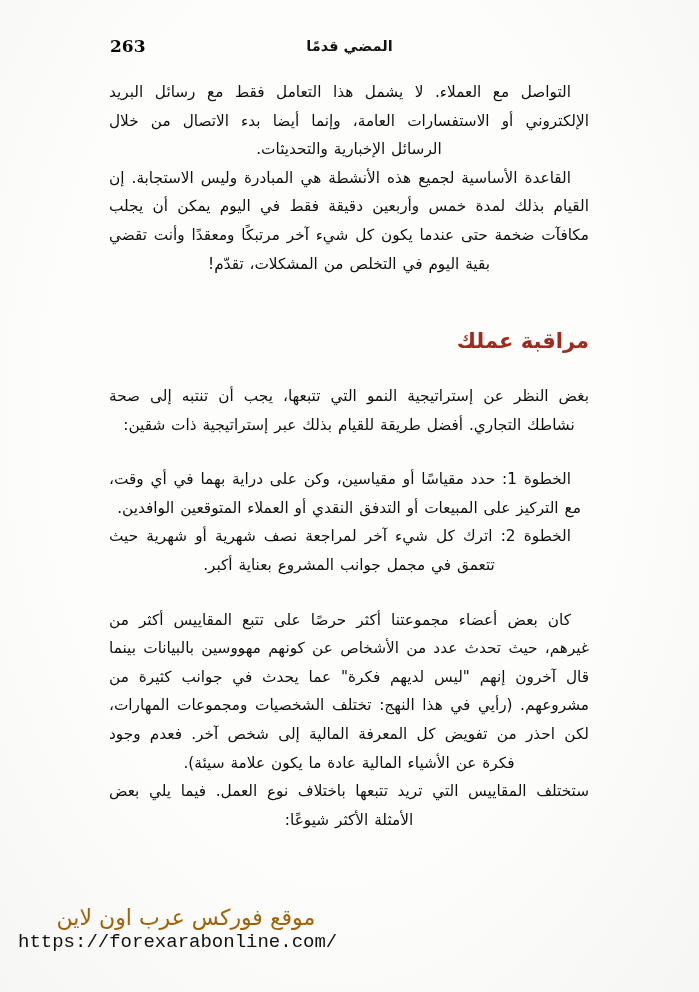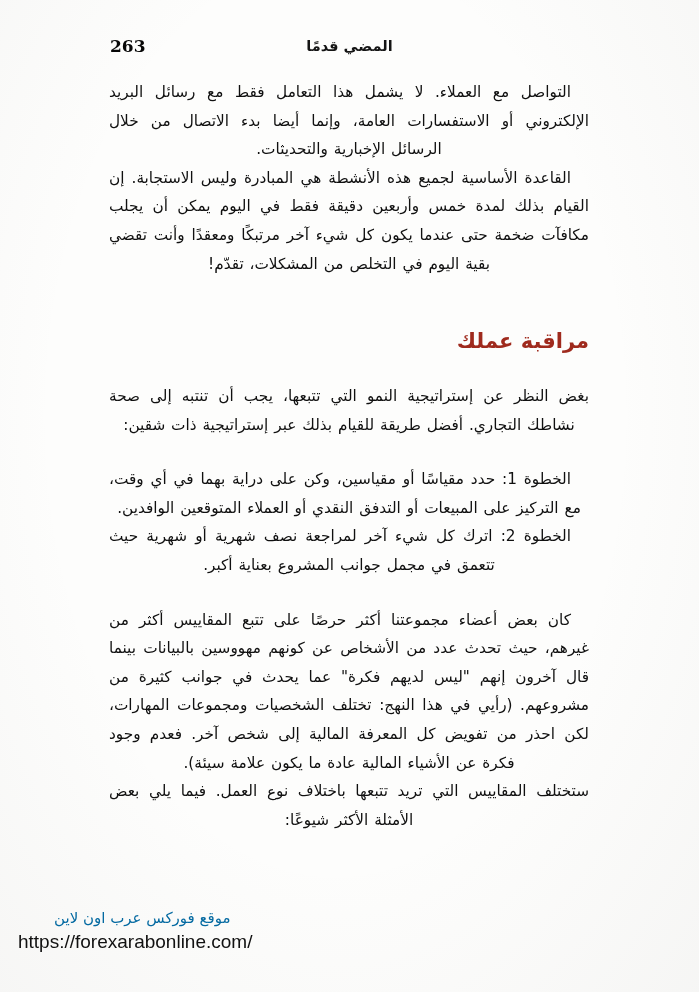--- a/index.html
+++ b/index.html
@@ -119,30 +119,30 @@
   
   .watermark {
     position: absolute;
     left: 18px;
     bottom: 38px;
     direction: rtl;
     z-index: 6;
   }
 
   .wm-arabic {
-    font-size: 15px;
-    color: #0369a1;
+    font-size: 22px;
+    color: #a16207;
     text-align: right;
     padding-right: 22px;
     line-height: 22px;
     white-space: nowrap;
   }
 
   .wm-url {
-    font-family: Liberation Sans, sans-serif;
+    font-family: Liberation Mono, monospace;
     font-size: 19px;
     color: #111111;
     direction: ltr;
     text-align: left;
     line-height: 24px;
     white-space: nowrap;
     margin-top: 1px;
   }
 
   

